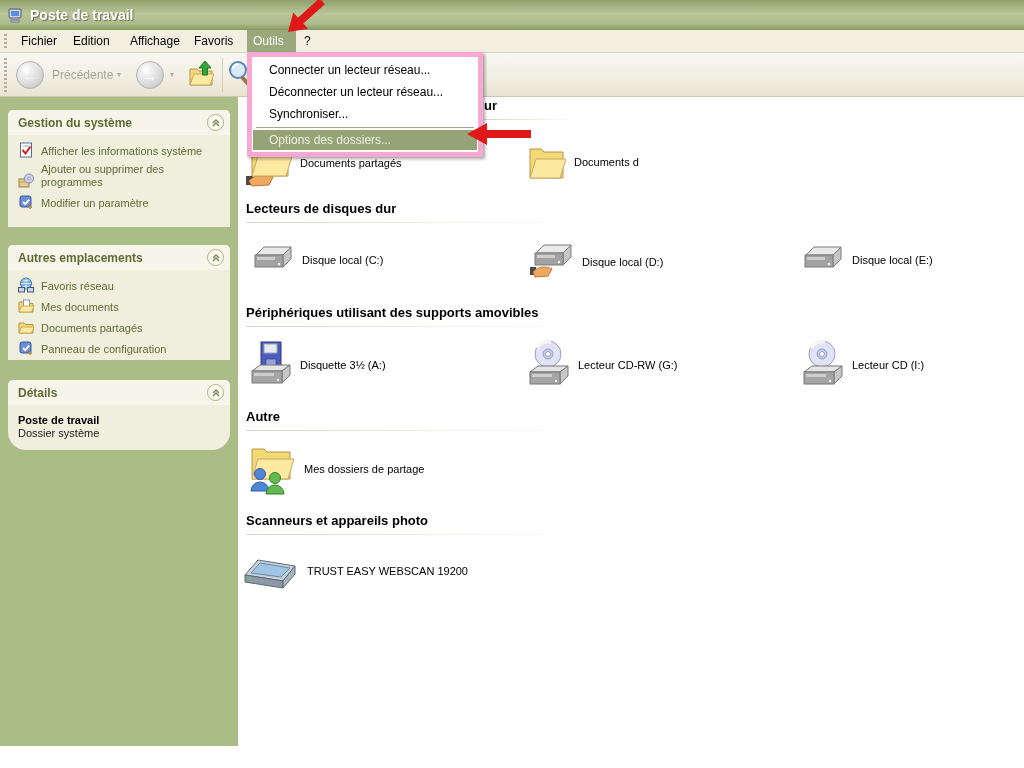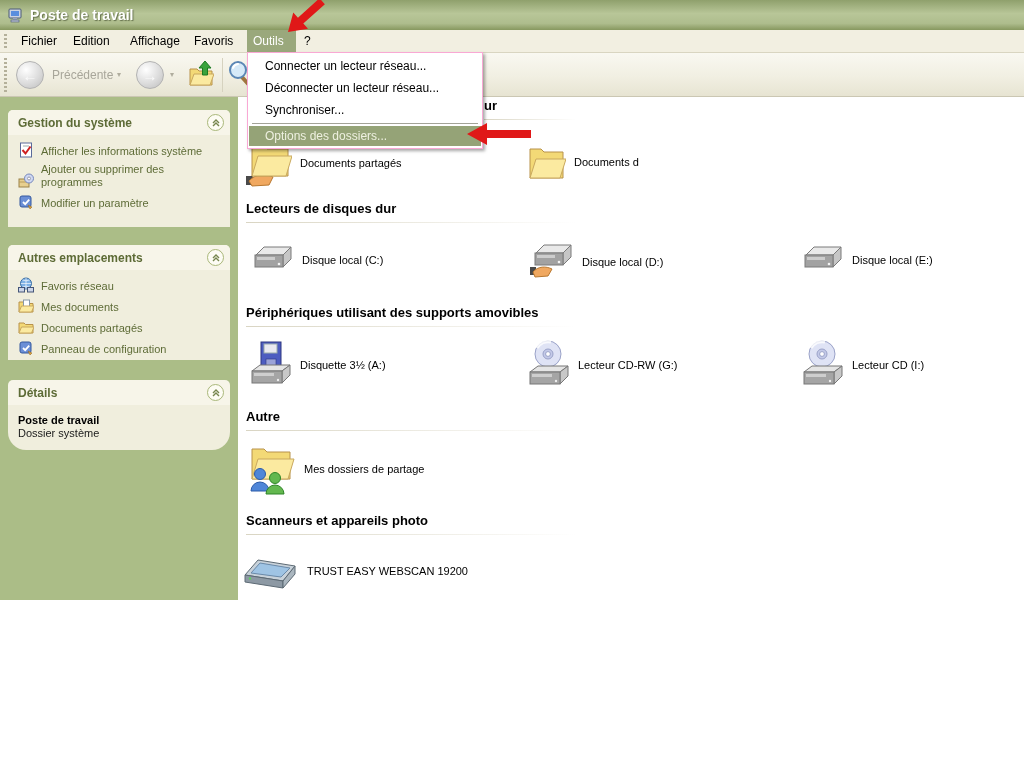--- a/index.html
+++ b/index.html
@@ -44,37 +44,37 @@
     border:1px solid #b3b3b3;box-sizing:border-box;
     display:flex;align-items:center;justify-content:center;
     color:#fafafa;font-size:15px;font-weight:bold;
   }
   .back-label{position:absolute;font-size:12px;color:#a8a69a;}
   .tb-chevron{position:absolute;font-size:8px;color:#b0ad9e;}
   .tb-sep{position:absolute;width:1px;height:34px;background:#d6d2bf;}
   
   .dropdown{
     position:absolute;left:247px;top:52px;width:236px;
-    background:#ffffff;border:1px solid #f9a8d4;
+    background:#ffffff;border:5px solid #f9a8d4;
     box-shadow:2px 2px 3px rgba(0,0,0,.35);
     z-index:100;box-sizing:border-box;padding:2px 1px;
   }
   .dd-item{
     height:22px;line-height:22px;padding-left:16px;
     font-size:12px;color:#000;white-space:nowrap;cursor:default;
   }
   .dd-sep{border-top:1px solid #a3a398;margin:2px 3px;}
   .dd-item.highlight{
     background:#95a377;color:#eef0e0;height:20px;line-height:20px;
   }
   
   .arrow{position:absolute;z-index:120;}
   
   .sidebar{
-    position:absolute;left:0;top:97px;width:238px;height:503px;
+    position:absolute;left:0;top:97px;width:238px;height:649px;
     background:#abbd87;
     padding-left:29px;
   }
   .panel{
     position:absolute;left:8px;width:222px;
     background:#f0eedd;border-radius:5px 5px 0 0;box-sizing:border-box;
   }
   .panel-header{
     height:25px;background:#f7f5e9;border-radius:5px 5px 0 0;
     display:flex;align-items:center;justify-content:space-between;

